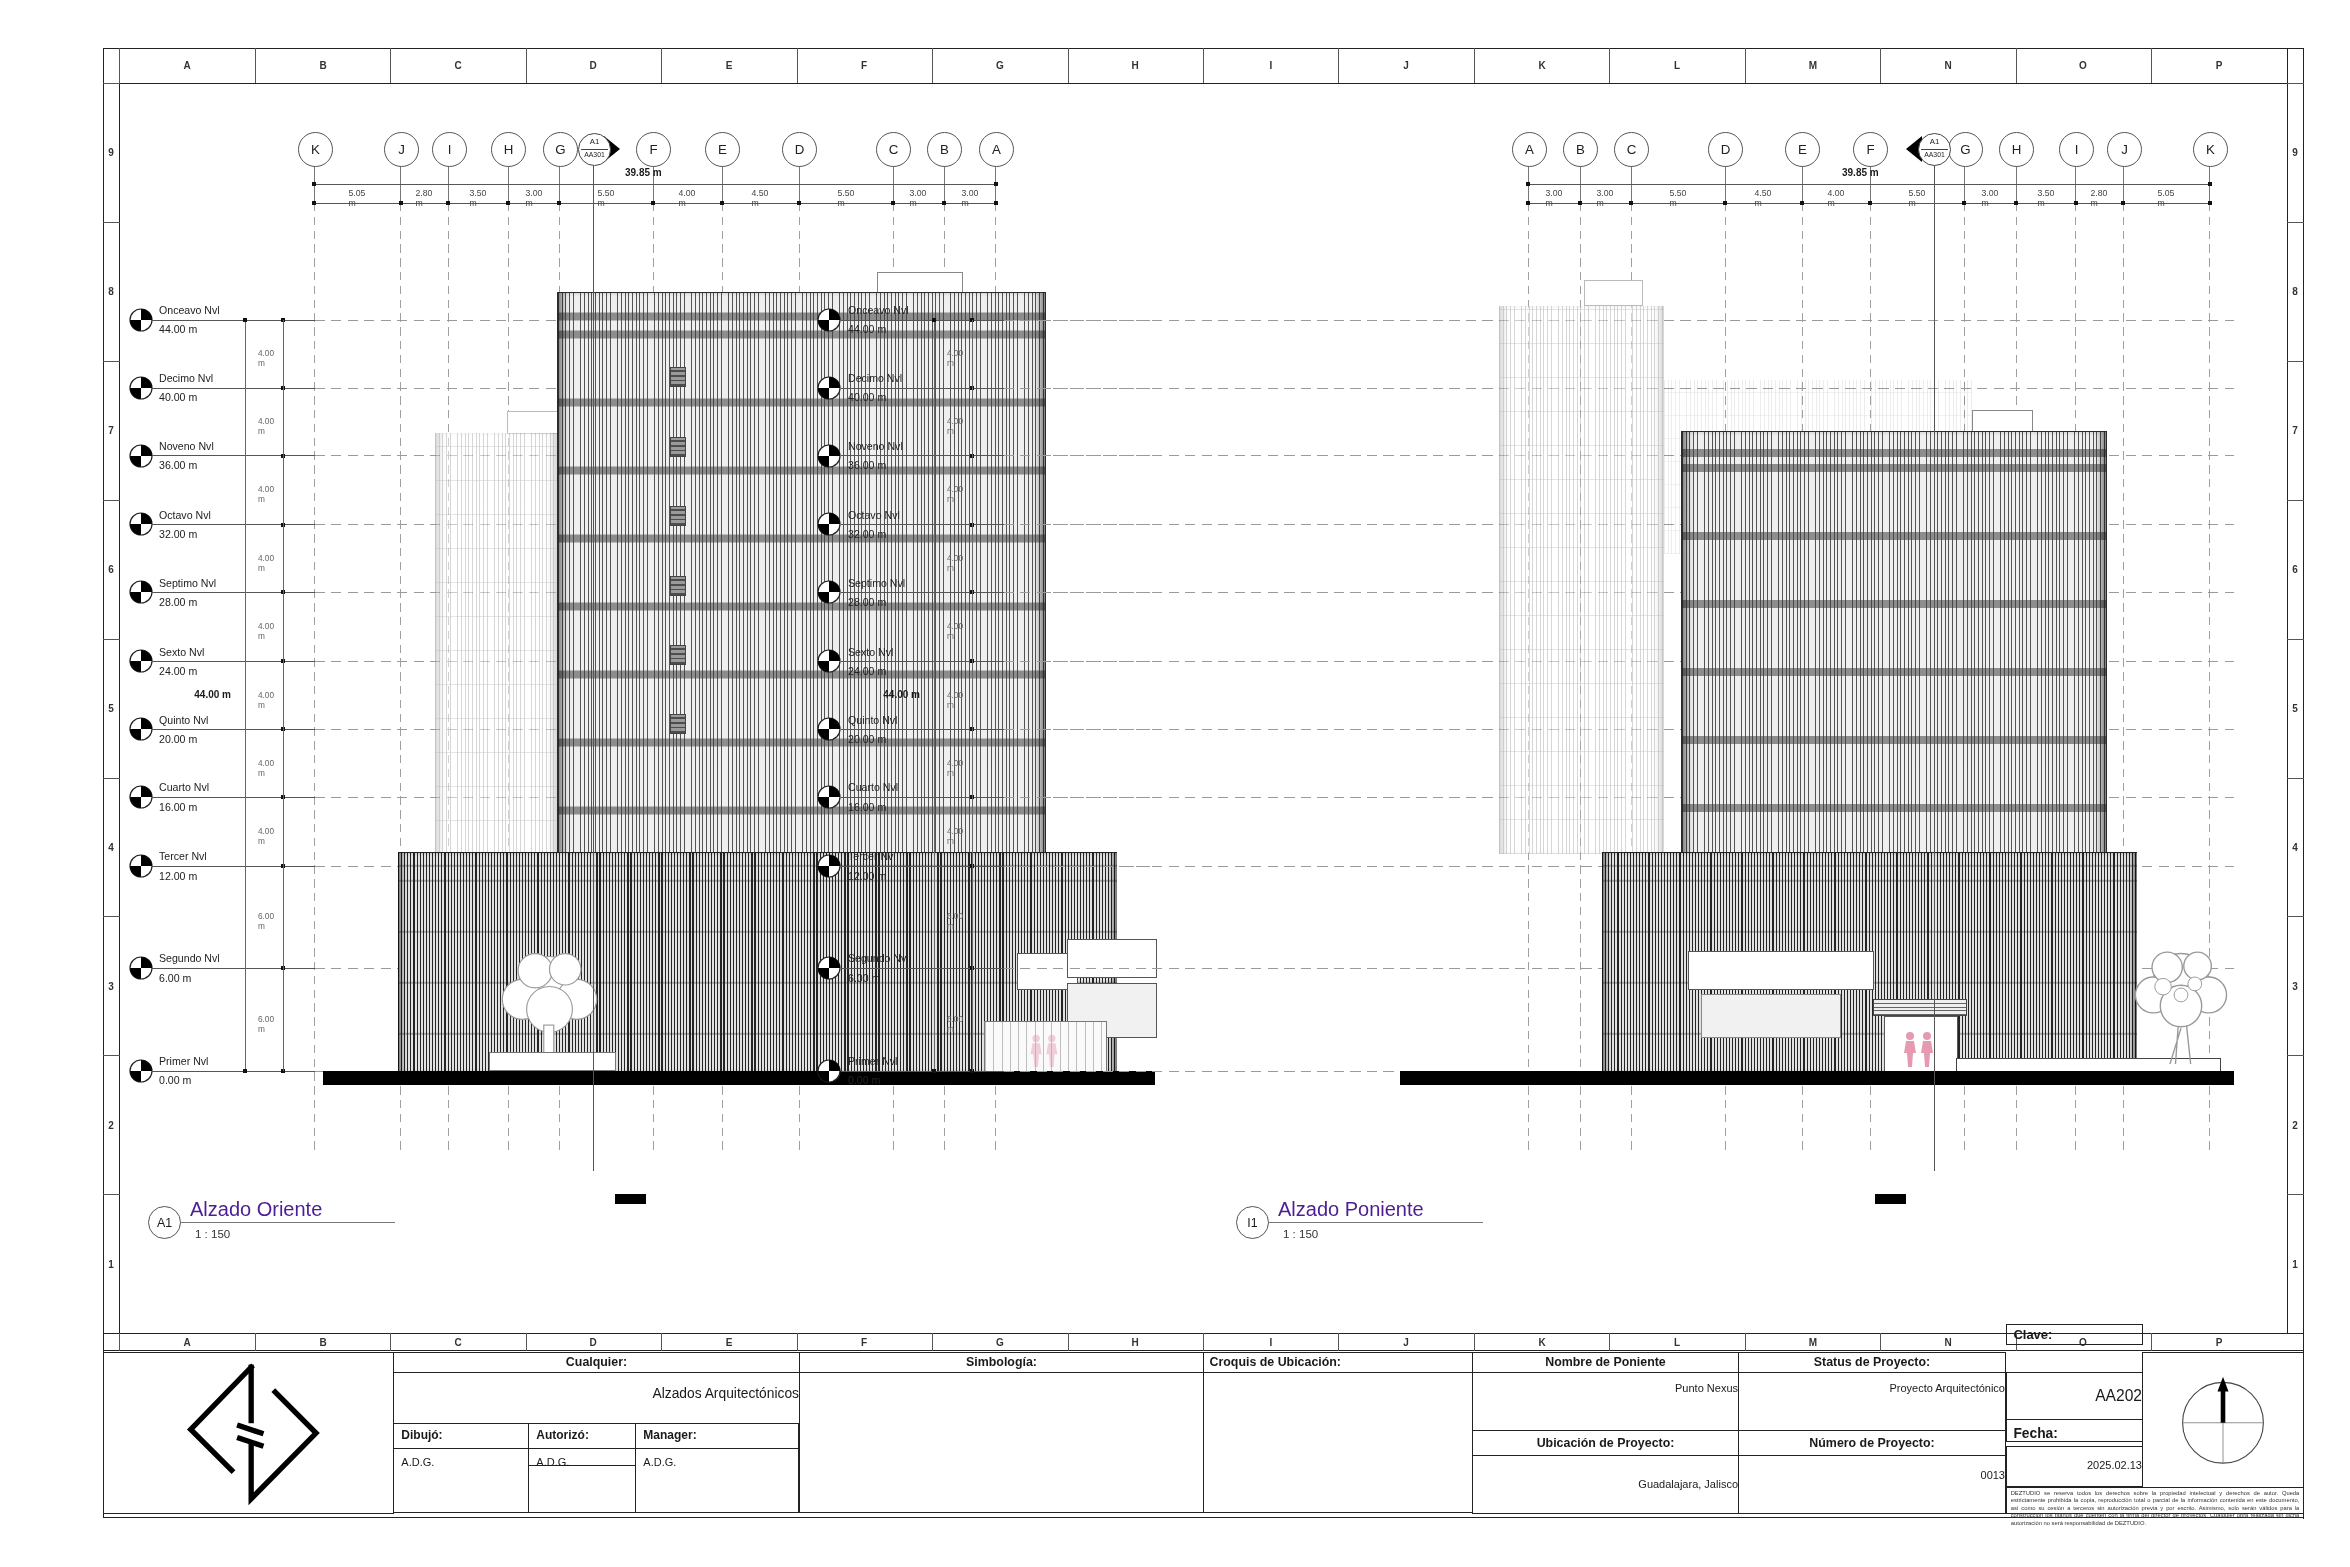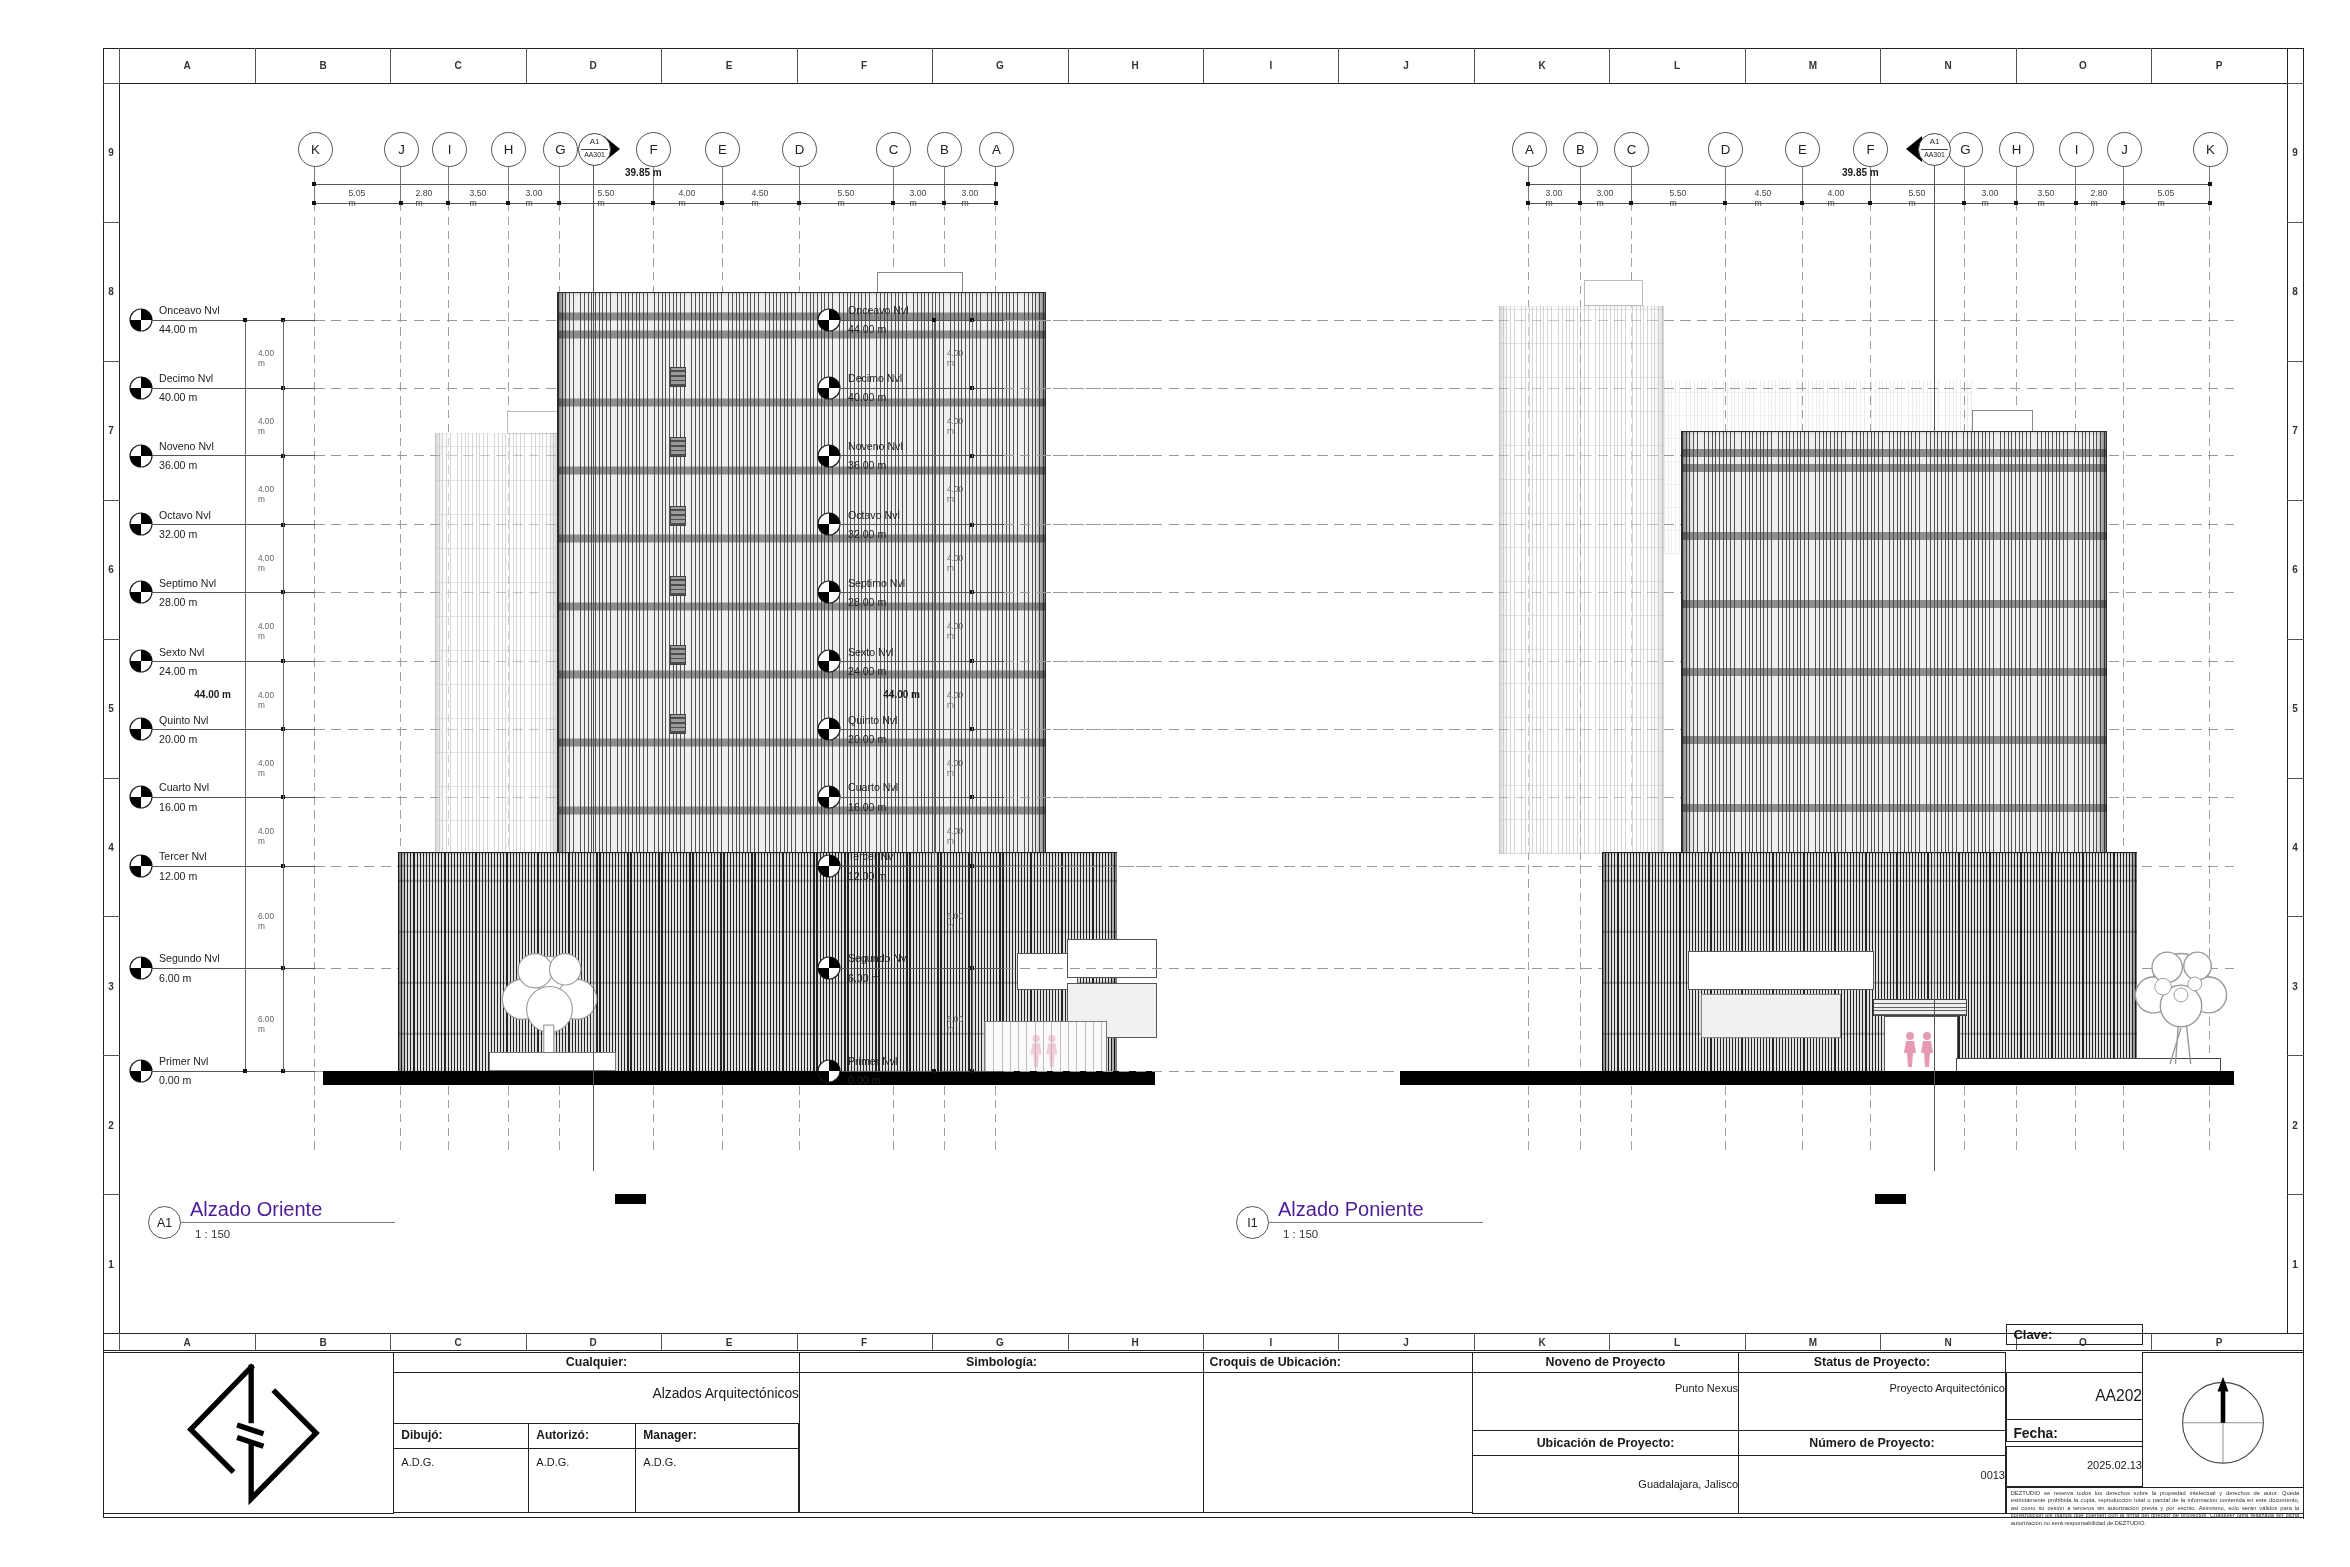--- a/index.html
+++ b/index.html
@@ -723,21 +723,21 @@
 
     <div class="tb" style="left:393px;top:1352px;width:407px;height:21px">
       <div class="tb-h" style="line-height:19px">Cualquier:</div>
     </div>
     <div class="tb" style="left:393px;top:1372px;width:407px;height:52px">
       <div class="tb-v" style="font-size:13.8px;margin-top:13px">Alzados Arquitectónicos</div>
     </div>
     <div class="tb" style="left:393px;top:1423px;width:136px;height:26px">
       <div class="tb-h" style="text-align:left;padding:3.7px 0 0 7.3px;font-size:12px">Dibujó:</div>
     </div>
-    <div class="tb" style="left:528px;top:1423px;width:108px;height:26px">
+    <div class="tb" style="left:528px;top:1423px;width:108px;height:43px">
       <div class="tb-h" style="text-align:left;padding:3.7px 0 0 7.3px;font-size:12px">Autorizó:</div>
     </div>
     <div class="tb" style="left:635px;top:1423px;width:164px;height:26px">
       <div class="tb-h" style="text-align:left;padding:3.7px 0 0 7.3px;font-size:12px">Manager:</div>
     </div>
     <div class="tb" style="left:393px;top:1448px;width:136px;height:65px">
       <div class="tb-v" style="text-align:left;padding:7.3px 0 0 7.3px">A.D.G.</div>
     </div>
     <div class="tb" style="left:528px;top:1448px;width:108px;height:65px">
       <div class="tb-v" style="text-align:left;padding:7.3px 0 0 7.3px">A.D.G.</div>
@@ -750,21 +750,21 @@
       <div class="tb-h" style="line-height:19px">Simbología:</div>
     </div>
     <div class="tb" style="left:799px;top:1372px;width:405px;height:141px"></div>
 
     <div class="tb" style="left:1203px;top:1352px;width:270px;height:21px">
       <div class="tb-h" style="text-align:left;padding-left:5.5px;line-height:19px">Croquis de Ubicación:</div>
     </div>
     <div class="tb" style="left:1203px;top:1372px;width:270px;height:141px"></div>
 
     <div class="tb" style="left:1472px;top:1352px;width:267px;height:21px">
-      <div class="tb-h" style="line-height:19px">Noveno de Proyecto</div>
+      <div class="tb-h" style="line-height:19px">Nombre de Poniente</div>
     </div>
     <div class="tb" style="left:1472px;top:1372px;width:267px;height:59px">
       <div class="tb-v" style="margin-top:9.2px">Punto Nexus</div>
     </div>
     <div class="tb" style="left:1472px;top:1430px;width:267px;height:26px">
       <div class="tb-h" style="line-height:24px">Ubicación de Proyecto:</div>
     </div>
     <div class="tb" style="left:1472px;top:1455px;width:267px;height:59px">
       <div class="tb-v" style="margin-top:22px">Guadalajara, Jalisco</div>
     </div>

